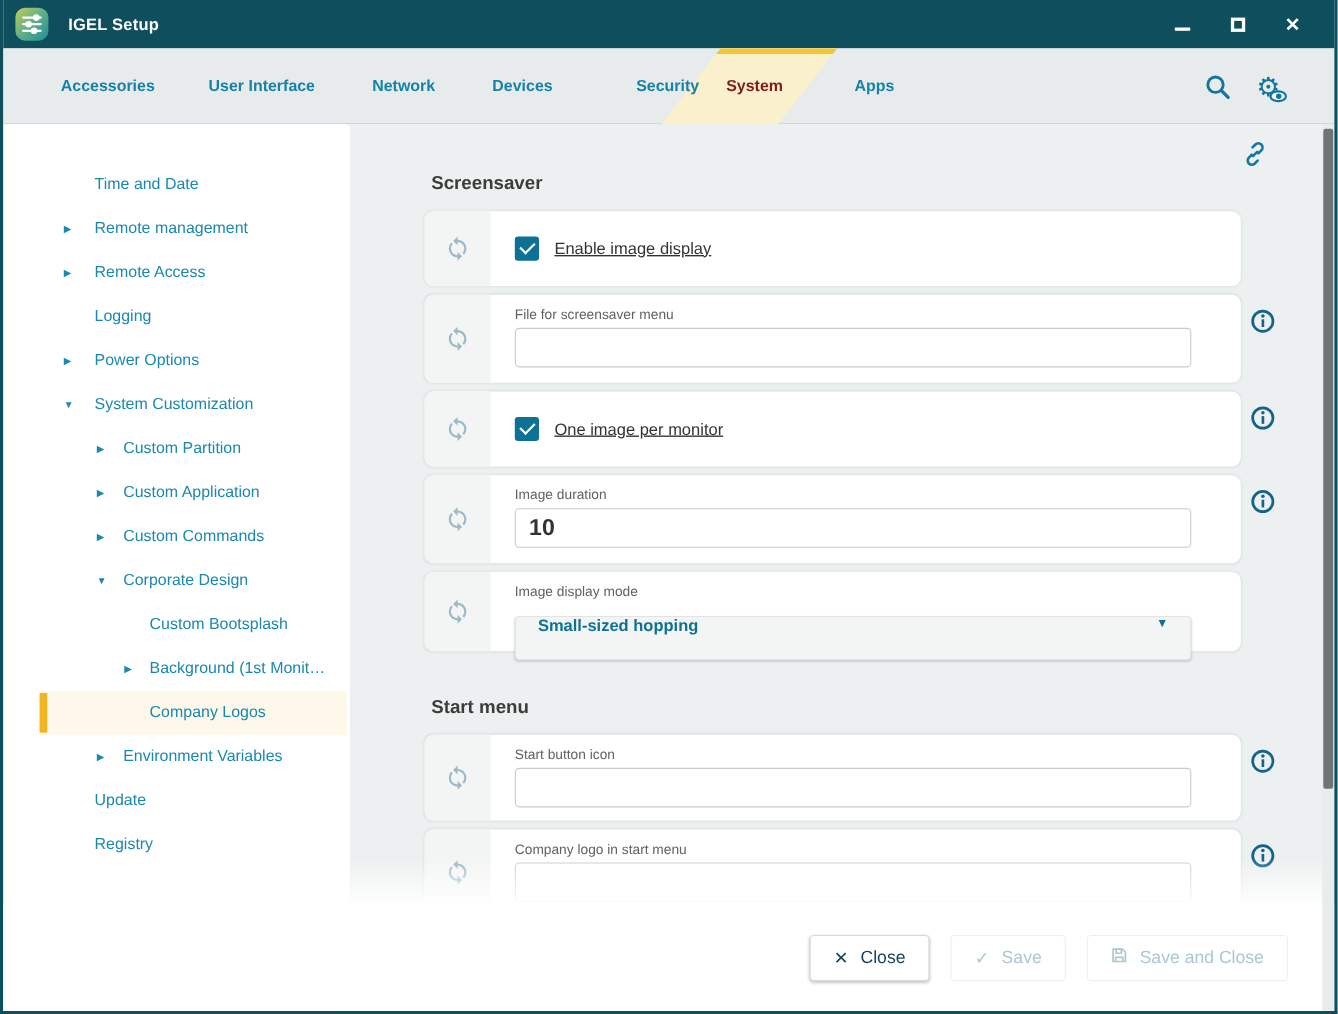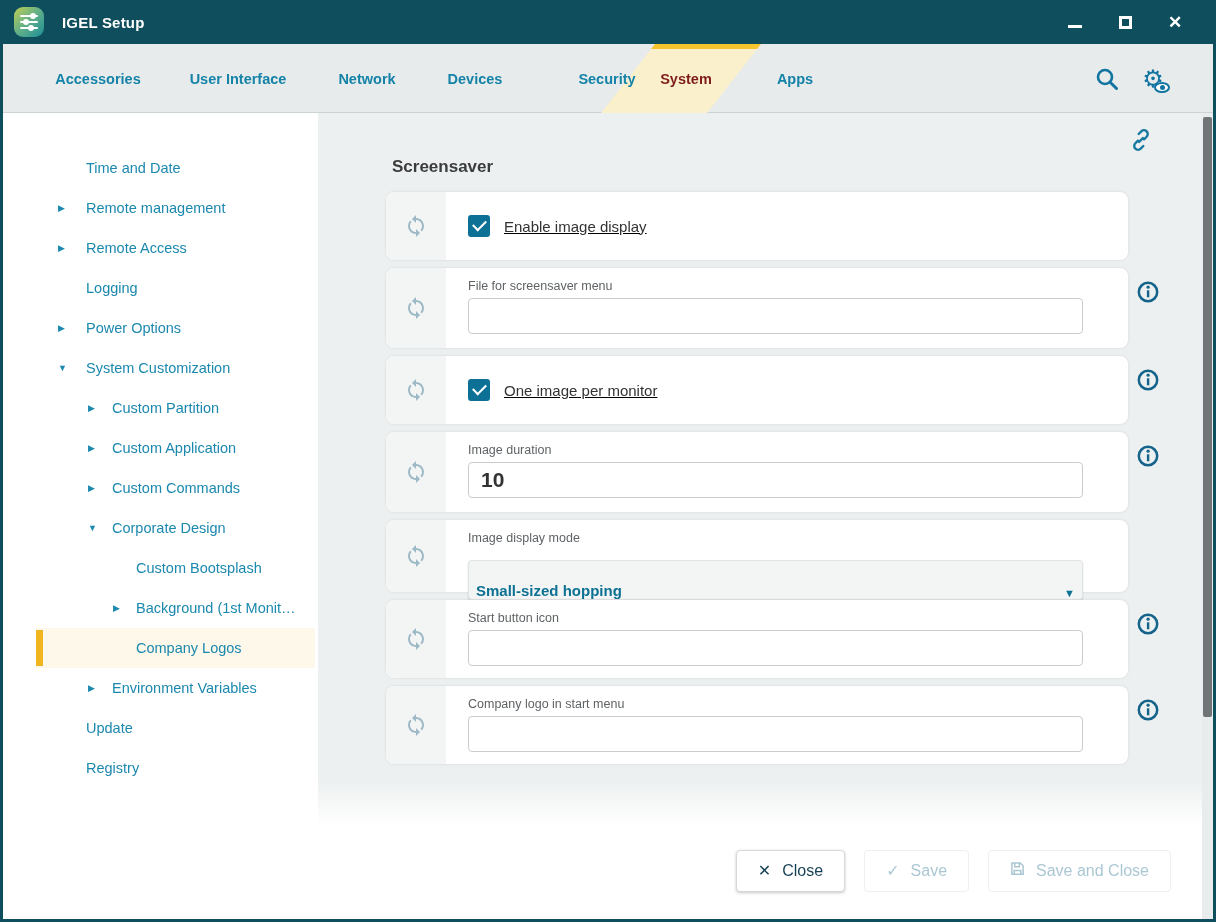--- a/index.html
+++ b/index.html
@@ -93,21 +93,21 @@
     border-left:2.5px solid #fff; border-bottom:2.5px solid #fff; transform:rotate(-45deg);}
   .check-label{ font-size:15px; color:#333;}
 
   .field-label{ font-size:12.5px; color:#5f6365; margin-bottom:5px;}
   .text-input{
     width:100%; height:36px; border:1px solid #c9cccd; border-radius:4px; background:#fff;
     font-family:"Liberation Sans", sans-serif; font-size:21px; font-weight:600; color:#333; padding:0 12px; outline:none;
   }
   .select{
     width:100%; height:40px; background:#f3f5f5; border:1px solid #e1e4e5; border-radius:4px;
-    box-shadow:0 1px 2px rgba(0,0,0,.14); display:flex; align-items:flex-end; padding:0 7px; cursor:pointer;margin-top:15px;
+    box-shadow:0 1px 2px rgba(0,0,0,.14); display:flex; align-items:flex-start; padding:0 20px; cursor:pointer;margin-top:15px;
   }
   .select .sel-text{ color:#0d7193; font-size:15px; font-weight:700;}
   .select .sel-arrow{ margin-left:auto; color:#0d7193; font-size:11px;}
 
   .info-btn{ position:absolute; top:12px; right:-32px; width:24px; height:24px; cursor:pointer;}
 
   
   .footer{
     position:absolute; left:0; right:0; bottom:0; height:97px; background:#fff;
     display:flex; align-items:center; justify-content:flex-end; gap:19px; padding-right:42px;
@@ -327,20 +327,21 @@
       </div>
       <div class="card-body">
         <div class="field-label">Image display mode</div>
         <div class="select">
           <span class="sel-text">Small-sized hopping</span>
           <span class="sel-arrow">▼</span>
         </div>
       </div>
     </div>
 
+    <div class="section-title second">Start menu</div>
 
     <div class="card h78">
       <div class="strip">
         <svg viewBox="0 0 24 24" width="24" height="24" fill="#9db9c6">
             <path d="M12 4V1L8 5l4 4V6c3.31 0 6 2.69 6 6 0 1.57-.6 3-1.59 4.07l1.47 1.47A7.93 7.93 0 0 0 20 12c0-4.42-3.58-8-8-8zm-6 8c0-1.57.6-3 1.59-4.07L6.12 6.46A7.93 7.93 0 0 0 4 12c0 4.42 3.58 8 8 8v3l4-4-4-4v3c-3.31 0-6-2.69-6-6z"></path>
           </svg>
       </div>
       <div class="card-body">
         <div class="field-label">Start button icon</div>
         <input class="text-input" type="text" value="" style="">

